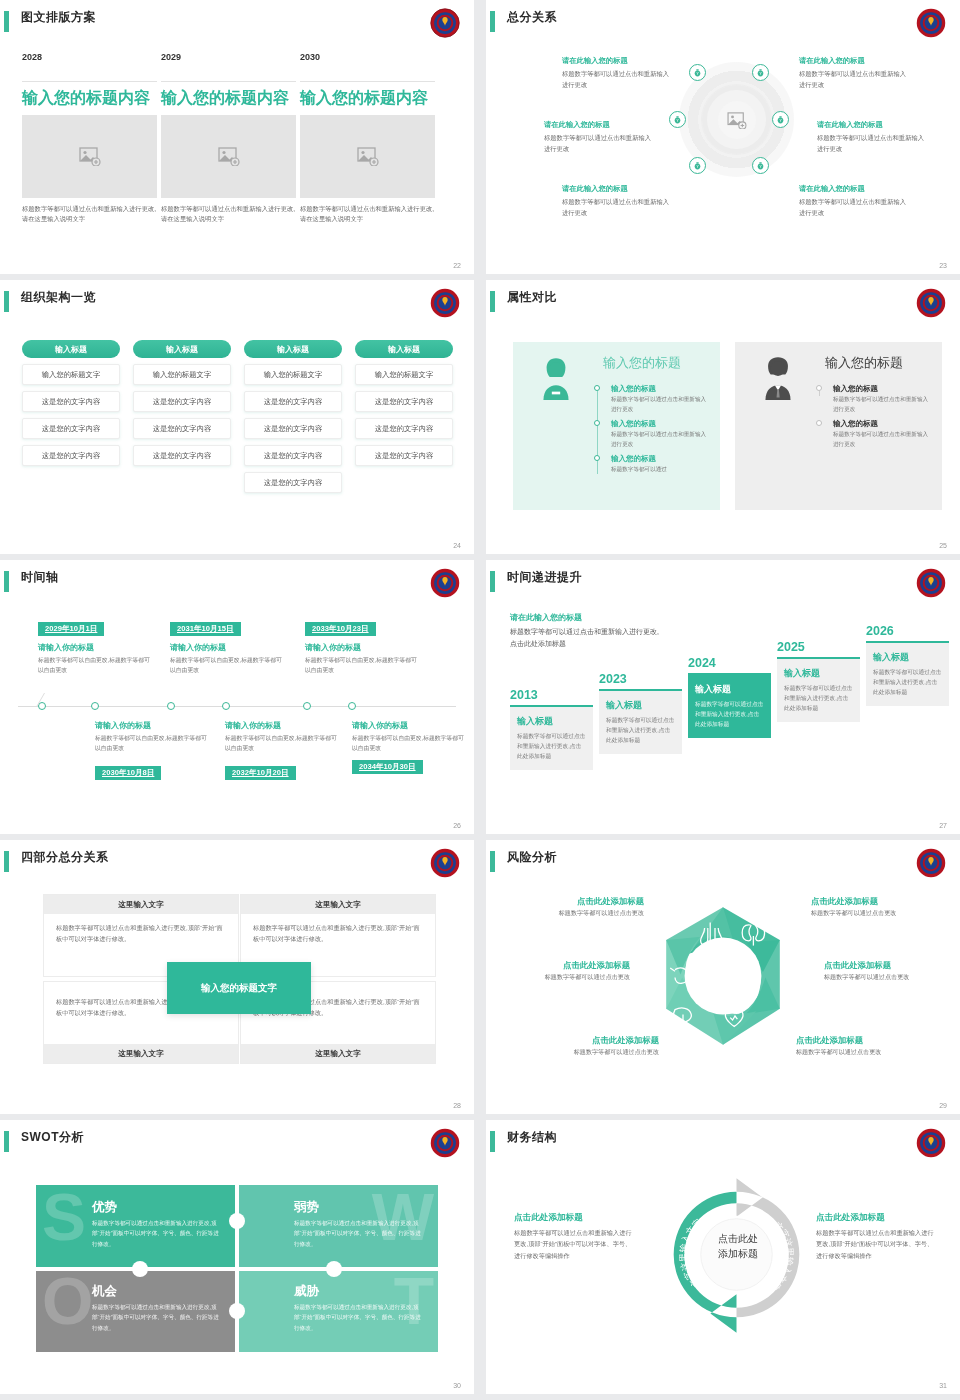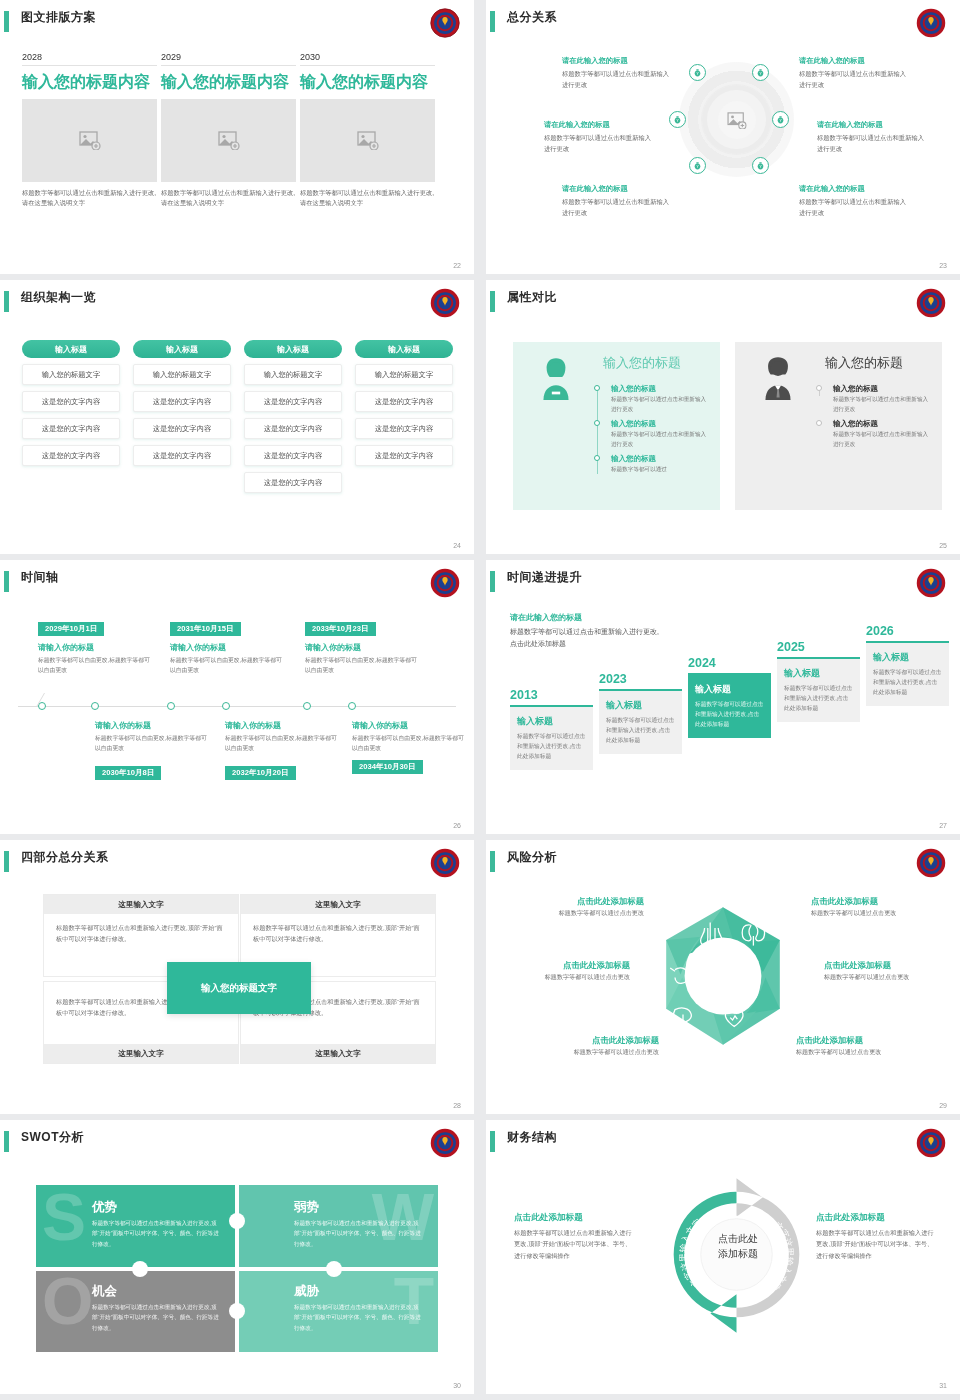--- a/index.html
+++ b/index.html
@@ -18,21 +18,21 @@
   .s-title { position: absolute; left: 21px; top: 9px; font-size: 12px; font-weight: bold; color: #2b2b2b; letter-spacing: .5px; }
   .s-title.lat { font-family: "Liberation Sans", sans-serif; }
   .logo { position: absolute; right: 14px; top: 8px; width: 30px; height: 30px; }
   .pageno { position: absolute; right: 13px; bottom: 5px; font-size: 7px; color: #9a9a9a; }
 
   
   .t-green { color: #2fb89a; }
 
   
   .s22-col { position: absolute; top: 52px; width: 135px; }
-  .s22-year { font-size: 9px; font-weight: normal; color: #333; padding-bottom: 3px; border-bottom: 1px solid #e2e2e2; }
+  .s22-year { font-size: 9px; font-weight: bold; color: #333; padding-bottom: 19px; border-bottom: 1px solid #e2e2e2; }
   .s22-sub { font-size: 16px; font-weight: bold; color: #2fb89a; margin-top: 6px; }
   .s22-img { margin-top: 6px; width: 100%; height: 83px; background: #e4e4e4;
              display: flex; align-items: center; justify-content: center; }
   .s22-body { margin-top: 6px; font-size: 6.3px; color: #666; line-height: 1.65; }
 
   
   .s23-ring { position: absolute; left: 193px; top: 62px; width: 115px; height: 115px; border-radius: 50%;
               background: radial-gradient(circle at 50% 50%, #f0f0f0 0 32%, #e7e7e7 32% 40%, #f2f2f2 40% 47%, #ededed 47% 60%, #f7f7f7 60% 75%, #f1f1f1 75% 100%); }
   .s23-ring::after { content:""; position:absolute; inset: 23px; border-radius: 50%;
               background: #f3f3f3; box-shadow: inset 0 0 0 5px #ececec, 0 0 0 1px #ededed; }
@@ -69,21 +69,21 @@
            background: #fff; border: 1.2px solid #3bb897; }
   .dot-o.k { border-color: #bfbfbf; }
   .vline { position: absolute; left: 5.6px; top: 7px; bottom: 6px; width: 1.2px; background: #8fd6c5; }
   .vline.k { background: #cfcfcf; }
 
   
   .s26-axis { position: absolute; left: 18px; right: 18px; top: 146px; height: 1px; background: #dcdcdc; }
   .s26-node { position: absolute; top: 142px; width: 8px; height: 8px; border-radius: 50%; background: #fff;
               border: 1.3px solid #3bb897; }
   .s26-tag { position: absolute; height: 14px; background: #2fb89a; color: #fff; font-size: 7.6px;
-             font-weight: bold; display: flex; align-items: center; padding: 0 7px; }
+             font-weight: bold; display: flex; align-items: center; padding: 0 7px; text-decoration: underline; }
   .s26-block { position: absolute; width: 112px; }
   .s26-block .h { font-size: 8px; font-weight: bold; color: #2fb89a; }
   .s26-block .b { font-size: 5.8px; color: #777; line-height: 1.75; margin-top: 2px; }
   .s26-leg { position: absolute; background: #dedede; width: 1px; }
 
   
   .s27-intro { position: absolute; left: 24px; top: 52px; width: 155px; }
   .s27-intro .h { font-size: 8px; font-weight: bold; color: #2fb89a; }
   .s27-intro .b { font-size: 7px; color: #5b5b5b; line-height: 1.7; margin-top: 3px; }
   .s27-step { position: absolute; width: 83px; }

